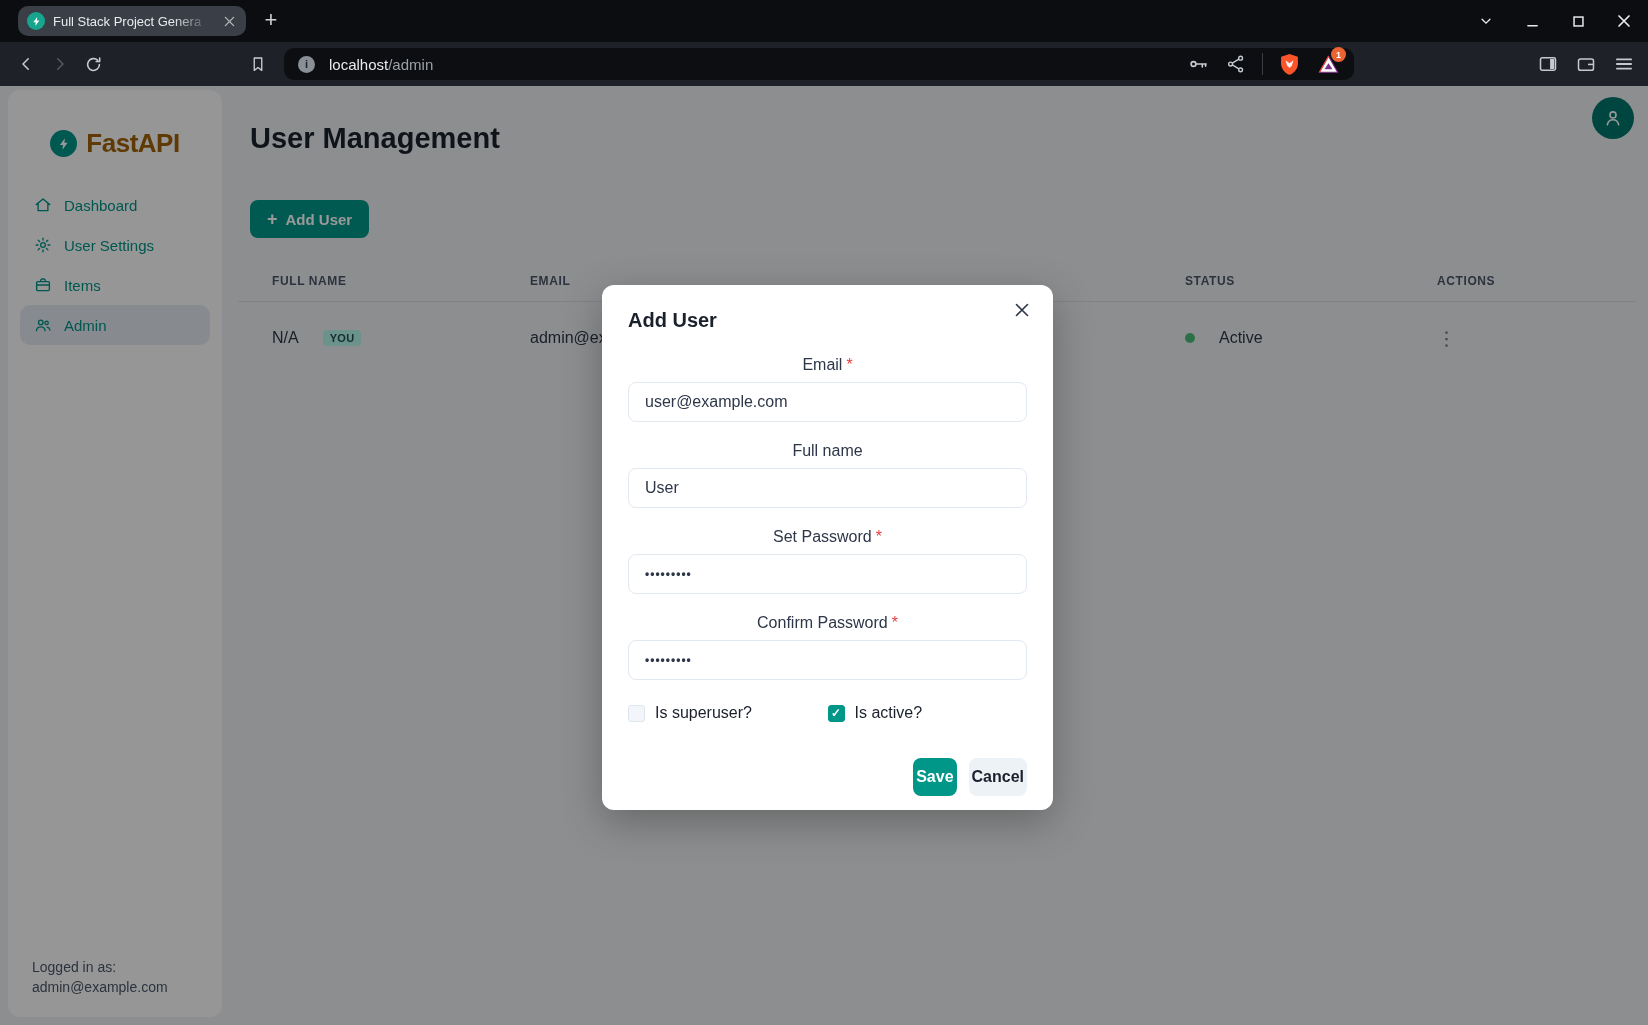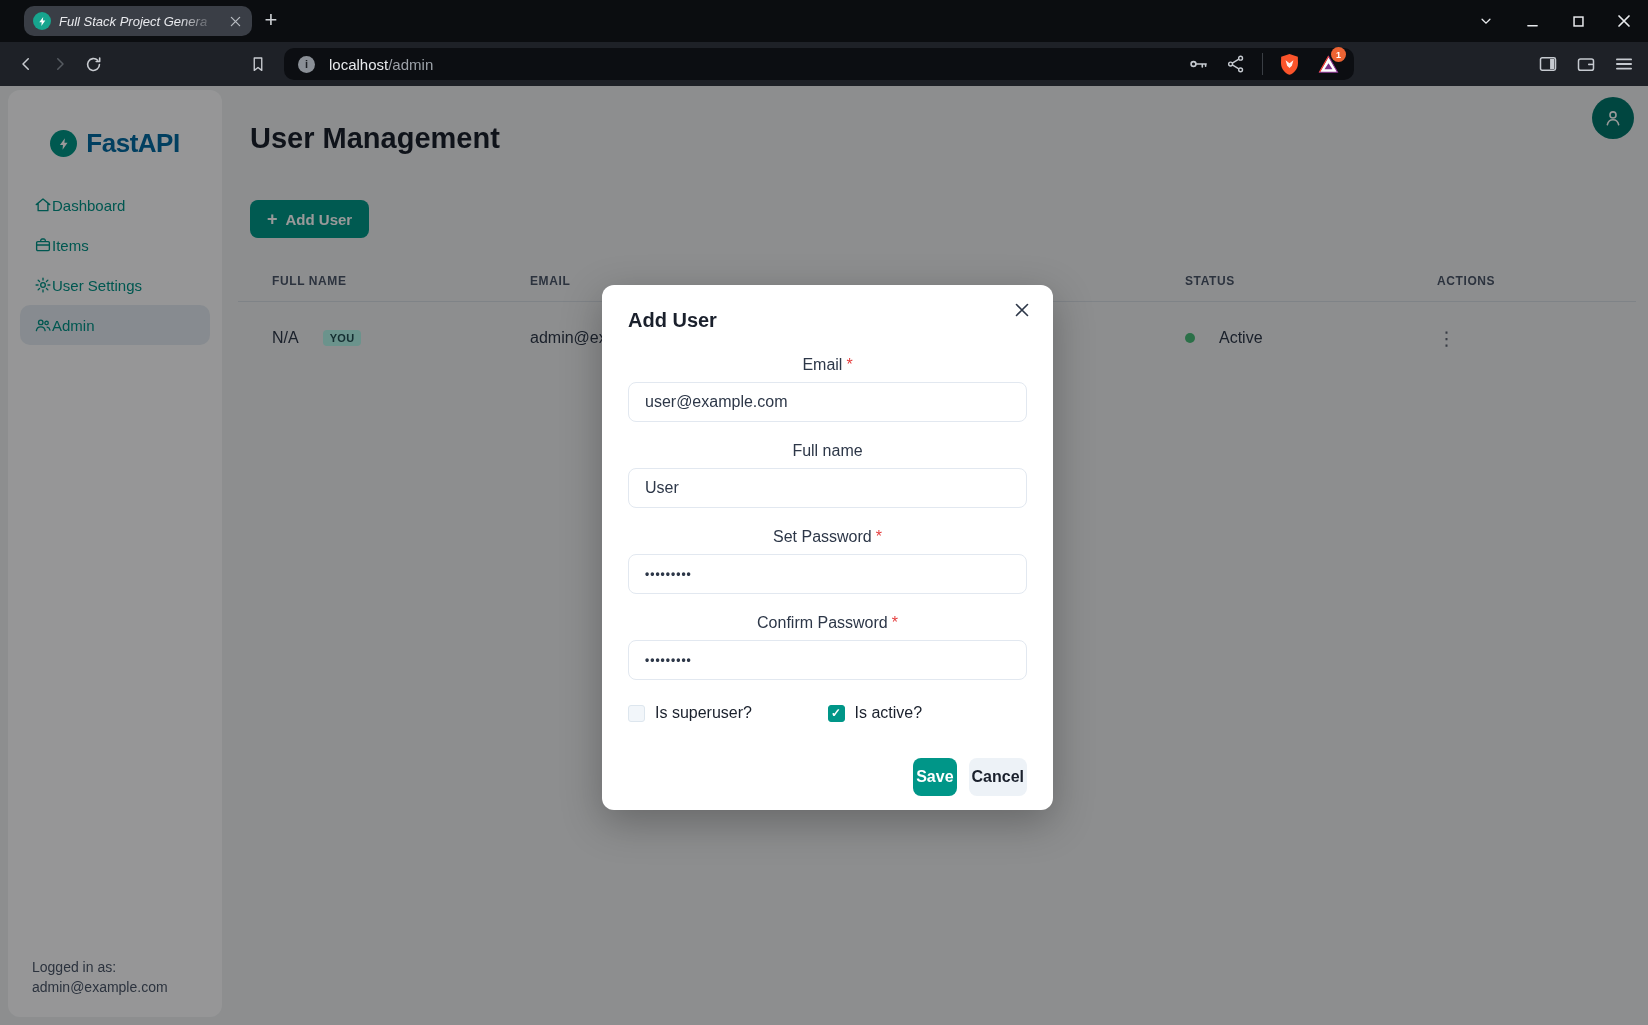--- a/index.html
+++ b/index.html
@@ -1,23 +1,23 @@
 <!DOCTYPE html>
 <html><head>
 <meta charset="utf-8">
 <style>
   * { box-sizing: border-box; margin: 0; padding: 0; }
   html,body { width:1648px; height:1025px; overflow:hidden;
     font-family:"Liberation Sans", sans-serif; background:#0b0d10; }
 
   
   .titlebar { position:relative; height:42px; background:#0b0d10; }
-  .tab { position:absolute; left:24px; top:6px; width:228px; height:30px;
+  .tab { position:absolute; left:18px; top:6px; width:228px; height:30px;
     background:#3a3e46; border-radius:10px; display:flex; align-items:center;
-    padding:0 9px; gap:8px;font-style:italic; }
+    padding:0 9px; gap:8px; }
   .favicon { width:18px; height:18px; border-radius:50%; background:#17a58e;
     display:flex; align-items:center; justify-content:center; flex:none; }
   .tab-title { color:#e9eaee; font-size:13px; white-space:nowrap; overflow:hidden;
     flex:1; -webkit-mask-image:linear-gradient(90deg,#000 75%,transparent 98%);
     mask-image:linear-gradient(90deg,#000 75%,transparent 98%); }
   .tab-close { width:16px; height:16px; display:flex; align-items:center;
     justify-content:center; flex:none; }
   .newtab { position:absolute; left:256px; top:5px; width:30px; height:30px;
     color:#cdd0d4; font-size:22px; font-weight:400; display:flex;
     align-items:center; justify-content:center; }
@@ -52,23 +52,23 @@
   .app { position:absolute; inset:0; }
   .dim-overlay { position:absolute; inset:0; background:rgba(0,0,0,.40); z-index:5; }
 
   
   .sidebar { position:absolute; left:8px; top:4px; width:214px; height:927px;
     background:#fafbfc; border-radius:12px; }
   .logo-row { display:flex; align-items:center; justify-content:center; gap:9px;
     margin-top:38px; }
   .logo-mark { width:27px; height:27px; border-radius:50%; background:#009485;
     display:flex; align-items:center; justify-content:center; }
-  .logo-text { color:#0369a1; font-size:26px; font-weight:600; letter-spacing:-.5px;text-align:center; }
+  .logo-text { color:#a16207; font-size:26px; font-weight:600; letter-spacing:-.5px;text-align:center; }
   .nav { margin-top:26px; padding:0 12px; }
-  .nav-item { display:flex; align-items:center; height:40px;
+  .nav-item { display:flex; align-items:center; gap:12px; height:40px;
     padding:0 14px; color:#009186; font-size:15px; border-radius:10px; }
   .nav-item.active { background:#e2e8f0; }
   .nav-item .nav-ico { display:flex; width:18px; height:18px; align-items:center;
     justify-content:center; flex:none; }
   .logged-in { position:absolute; left:24px; bottom:20px; color:#4a5568;
     font-size:14px; line-height:20px; }
 
   
   .page-title { position:absolute; left:250px; top:36px; font-size:29px;
     font-weight:700; color:#1a202c; }
@@ -264,34 +264,34 @@
           <span class="nav-ico">
             <svg width="18" height="18" viewBox="0 0 24 24">
                 <path d="M3 11.5L12 4l9 7.5M5.5 10v9.5h13V10" fill="none" stroke="currentColor" stroke-width="1.8" stroke-linecap="round" stroke-linejoin="round"></path>
               </svg>
           </span>
           <span>Dashboard</span>
         </div>
         <div class="nav-item">
           <span class="nav-ico">
             <svg width="18" height="18" viewBox="0 0 24 24">
-                <rect x="3.5" y="7.5" width="17" height="12" rx="1.5" fill="none" stroke="currentColor" stroke-width="1.8"></rect>
-                <path d="M9 7.5V5.8A1.8 1.8 0 0 1 10.8 4h2.4A1.8 1.8 0 0 1 15 5.8v1.7M3.5 12h17" fill="none" stroke="currentColor" stroke-width="1.8"></path>
+                <circle cx="12" cy="12" r="3.1" fill="none" stroke="currentColor" stroke-width="1.8"></circle>
+                <path d="M12 2.8v2.6M12 18.6v2.6M2.8 12h2.6M18.6 12h2.6M5.5 5.5l1.9 1.9M16.6 16.6l1.9 1.9M18.5 5.5l-1.9 1.9M7.4 16.6l-1.9 1.9" stroke="currentColor" stroke-width="1.8" stroke-linecap="round"></path>
               </svg>
           </span>
-          <span>Items</span>
+          <span>User Settings</span>
         </div>
         <div class="nav-item">
           <span class="nav-ico">
             <svg width="18" height="18" viewBox="0 0 24 24">
-                <circle cx="12" cy="12" r="3.1" fill="none" stroke="currentColor" stroke-width="1.8"></circle>
-                <path d="M12 2.8v2.6M12 18.6v2.6M2.8 12h2.6M18.6 12h2.6M5.5 5.5l1.9 1.9M16.6 16.6l1.9 1.9M18.5 5.5l-1.9 1.9M7.4 16.6l-1.9 1.9" stroke="currentColor" stroke-width="1.8" stroke-linecap="round"></path>
+                <rect x="3.5" y="7.5" width="17" height="12" rx="1.5" fill="none" stroke="currentColor" stroke-width="1.8"></rect>
+                <path d="M9 7.5V5.8A1.8 1.8 0 0 1 10.8 4h2.4A1.8 1.8 0 0 1 15 5.8v1.7M3.5 12h17" fill="none" stroke="currentColor" stroke-width="1.8"></path>
               </svg>
           </span>
-          <span>User Settings</span>
+          <span>Items</span>
         </div>
         <div class="nav-item active">
           <span class="nav-ico">
             <svg width="18" height="18" viewBox="0 0 24 24">
                 <circle cx="9" cy="8.5" r="3" fill="none" stroke="currentColor" stroke-width="1.8"></circle>
                 <path d="M3.2 19.5c.5-3.2 2.7-5 5.8-5s5.3 1.8 5.8 5" fill="none" stroke="currentColor" stroke-width="1.8" stroke-linecap="round"></path>
                 <circle cx="16.8" cy="9.3" r="2.3" fill="none" stroke="currentColor" stroke-width="1.7"></circle>
                 <path d="M17.5 14.8c2.2.4 3.4 1.7 3.8 3.9" fill="none" stroke="currentColor" stroke-width="1.7" stroke-linecap="round"></path>
               </svg>
           </span>

